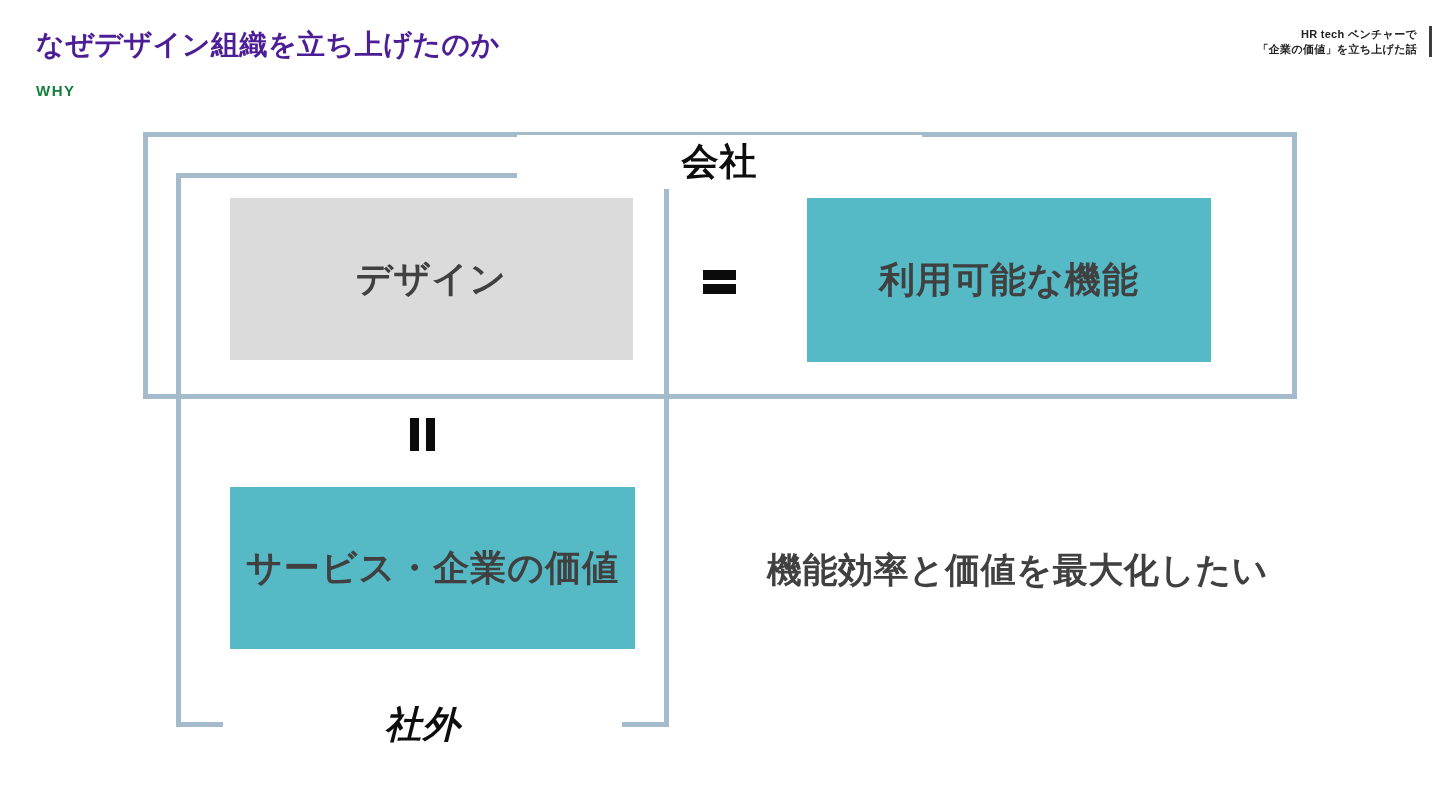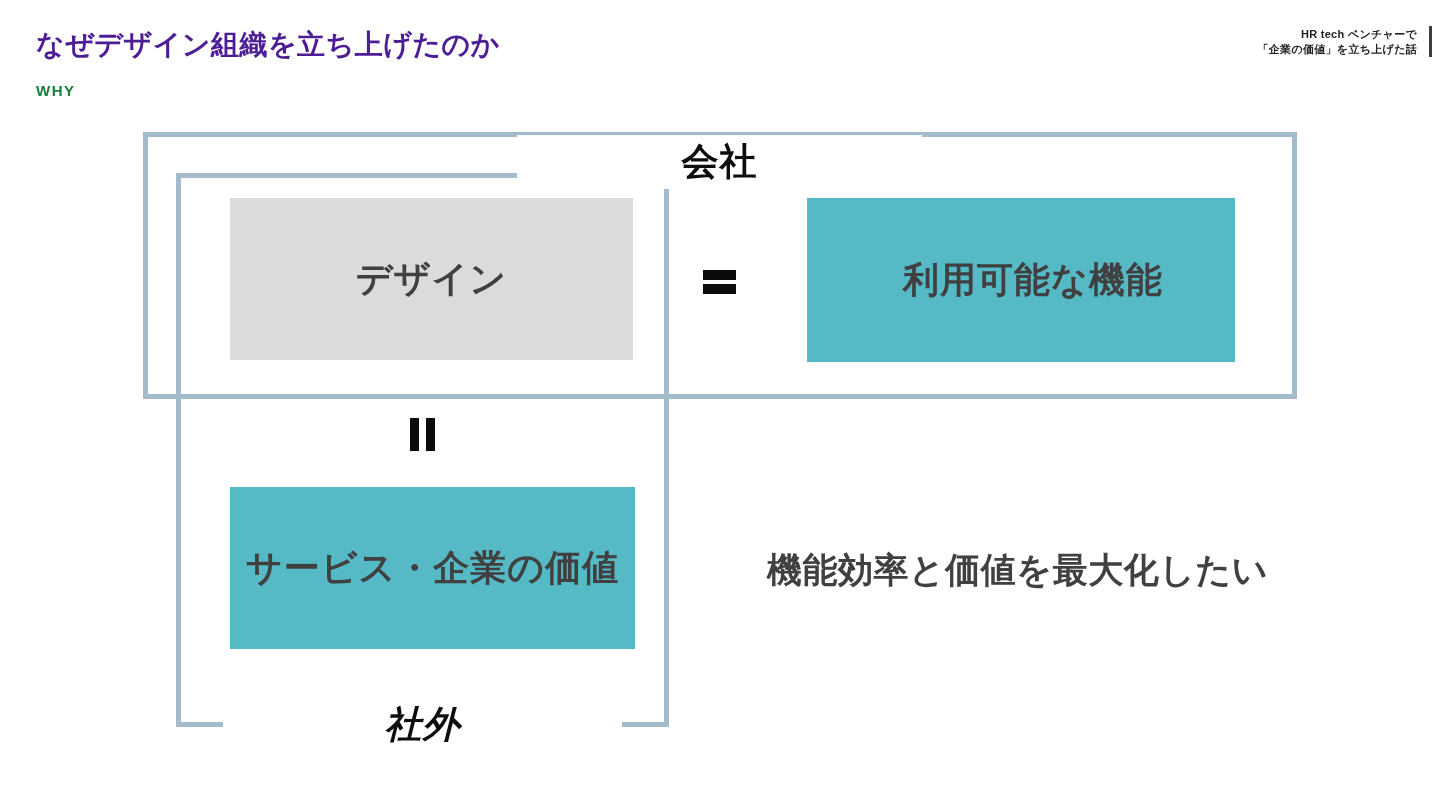--- a/index.html
+++ b/index.html
@@ -45,21 +45,21 @@
   .outer-label { left:517px; top:103px; width:405px; height:54px;margin-top:32px; }
   .inner-label { left:223px; top:697px; width:399px; height:56px;font-style:italic; }
 
   
   .box {
     position:absolute; display:flex; align-items:center; justify-content:center;
     font-size:36px; font-weight:bold; color:#404040; letter-spacing:1px;
     white-space:nowrap;
   }
   .gray-box  { left:230px; top:198px; width:403px; height:162px; background:#DBDBDB; }
-  .func-box  { left:807px; top:198px; width:404px; height:164px; background:#55B9C6;padding-left:24px; }
+  .func-box  { left:807px; top:198px; width:404px; height:164px; background:#55B9C6; }
   .value-box { left:230px; top:487px; width:405px; height:162px; background:#55B9C6; }
 
   
   .eq-h { position:absolute; left:703px; top:270px; display:flex; flex-direction:column; gap:4px; }
   .eq-h .bar { width:33px; height:10px; background:#0b0b0b; }
   .eq-v { position:absolute; left:410px; top:418px; display:flex; gap:7px; }
   .eq-v .bar { width:9px; height:33px; background:#0b0b0b; }
 
   
   .slogan {

